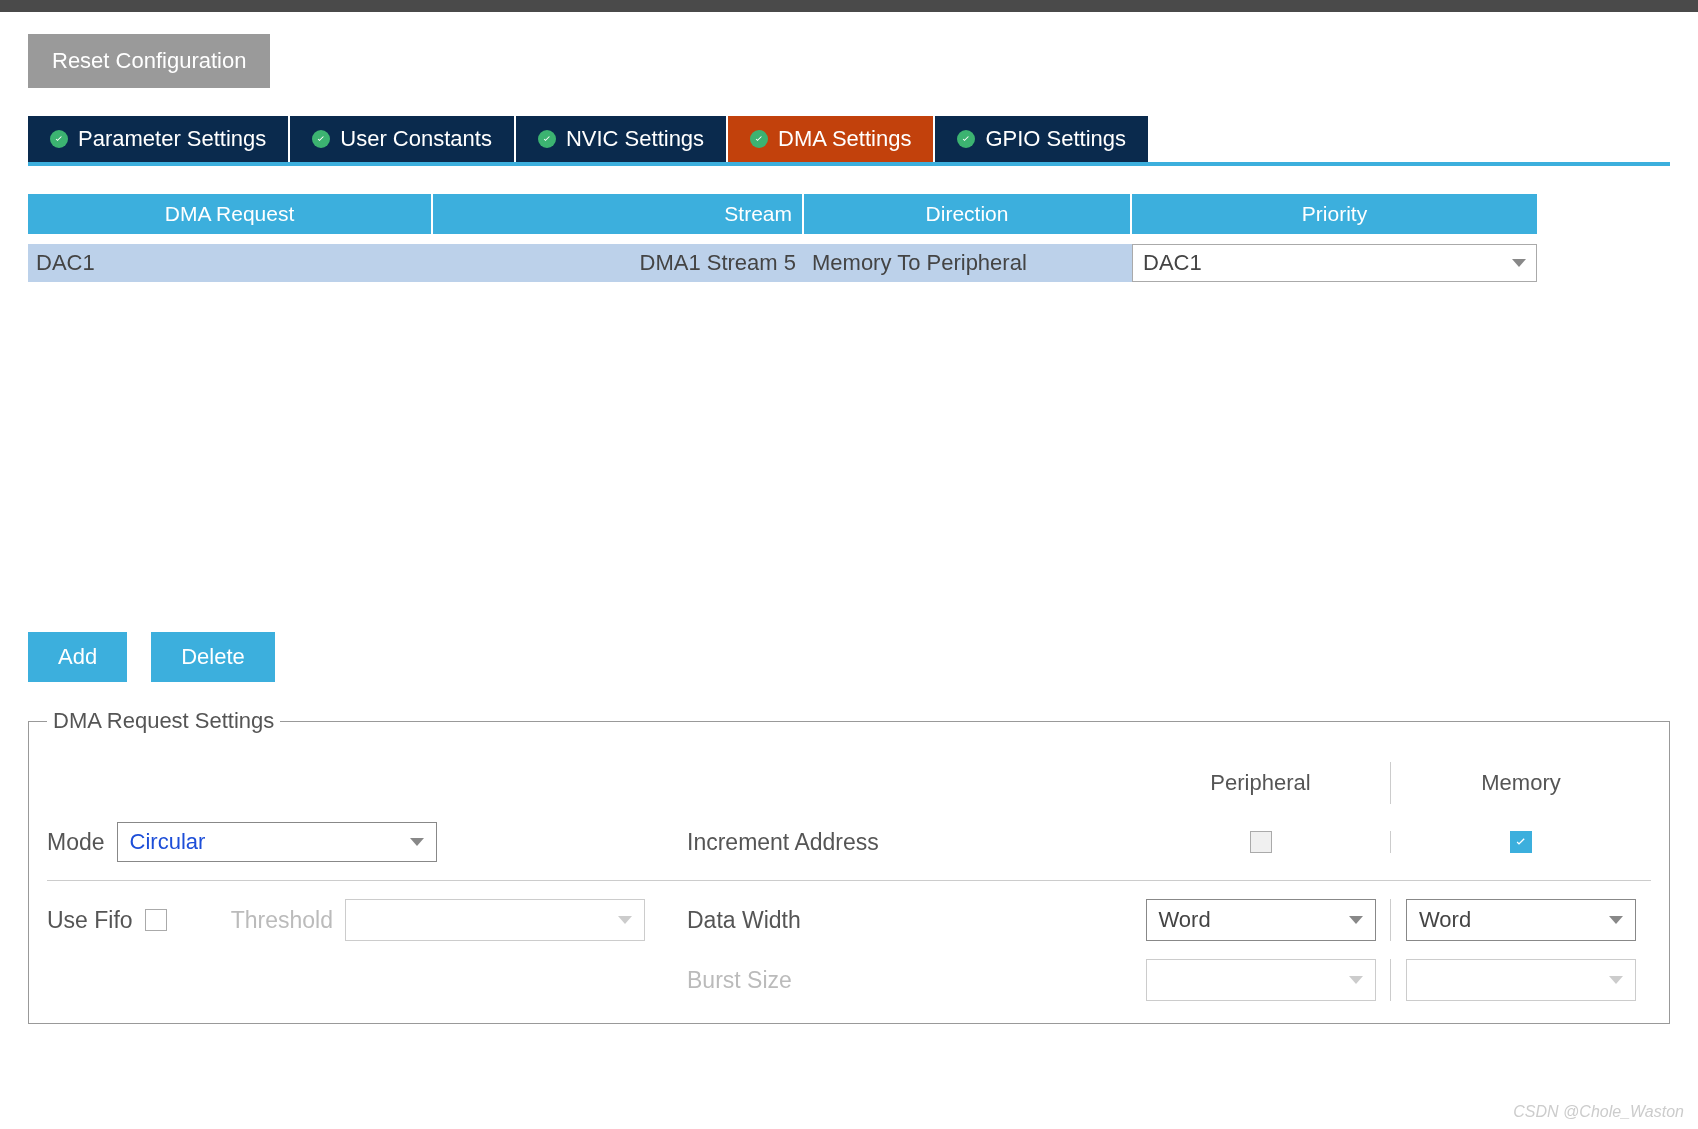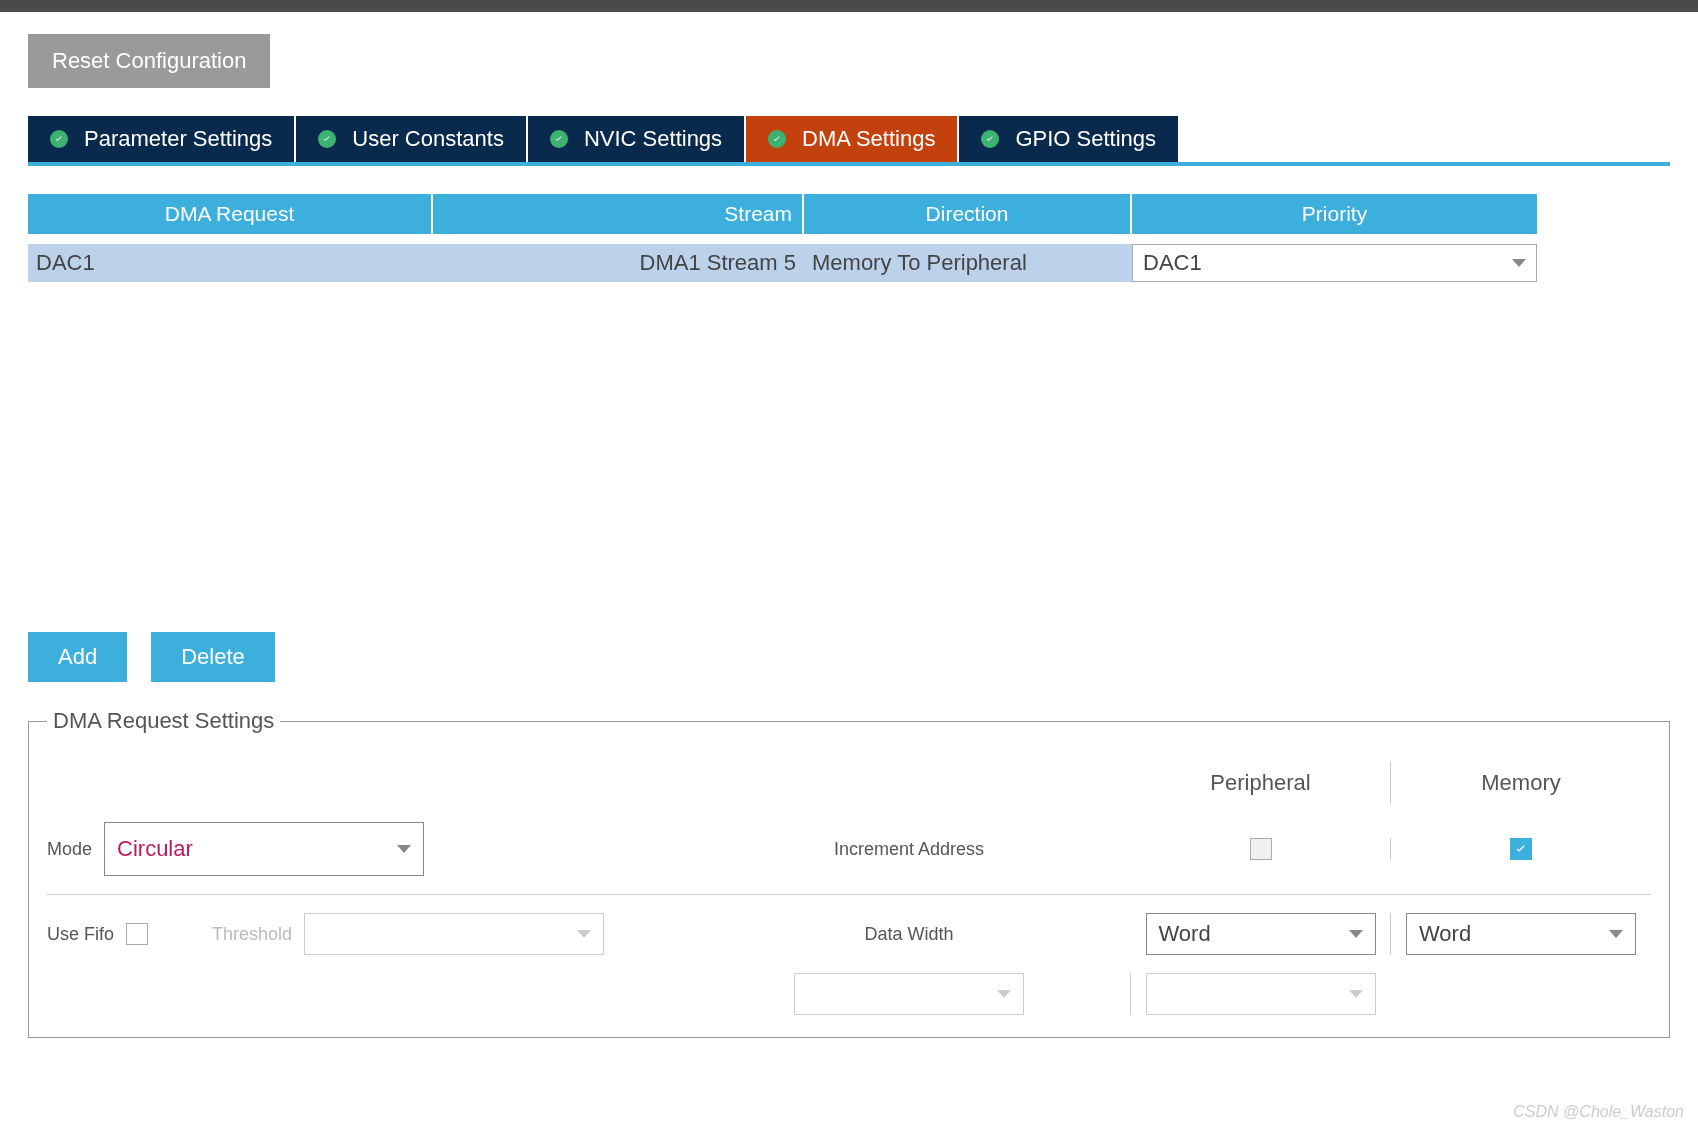--- a/index.html
+++ b/index.html
@@ -1,21 +1,21 @@
 <!DOCTYPE html>
 <html><head>
 <meta charset="utf-8">
 <style>
   * { box-sizing: border-box; margin: 0; padding: 0; font-family: Arial, Helvetica, sans-serif; }
   body { background: #fff; width: 1698px; height: 1129px; position: relative; }
   .top-bar { height: 12px; background: #4a4a4a; }
   .content { padding: 0 28px; }
   .reset-btn { margin-top: 22px; background: #9a9a9a; color: #fff; border: none; padding: 14px 24px; font-size: 22px; cursor: pointer; }
   .tabs { display: flex; margin-top: 28px; border-bottom: 4px solid #3cafdd; }
-  .tab { background: #0a2a4d; color: #fff; padding: 10px 22px; font-size: 22px; display: flex; align-items: center; gap: 16px; cursor: pointer; border-right: 2px solid #fff; }
+  .tab { background: #0a2a4d; color: #fff; padding: 10px 22px; font-size: 22px; display: flex; align-items: center; gap: 10px; cursor: pointer; border-right: 2px solid #fff; }
   .tab.active { background: #c2410c; }
   .check-icon { width: 18px; height: 18px; border-radius: 50%; background: #3cb371; display: inline-flex; align-items: center; justify-content: center; }
   .check-icon svg { width: 12px; height: 12px; }
   .table-area { margin-top: 28px; }
   .thead { display: flex; }
   .th { background: #3cafdd; color: #fff; font-size: 21px; padding: 8px 10px; text-align: center; border-right: 2px solid #fff; }
   .th:last-child { border-right: none; }
   .col1 { width: 405px; }
   .col2 { width: 371px; text-align: right; }
   .col3 { width: 328px; }
@@ -26,24 +26,24 @@
   .priority-cell { padding: 0; }
   .select-ctl { width: 100%; height: 38px; border: 1px solid #aaa; background: #fff; display: flex; align-items: center; justify-content: space-between; padding: 0 10px; font-size: 22px; color: #444; cursor: pointer; }
   .chevron { width: 0; height: 0; border-left: 7px solid transparent; border-right: 7px solid transparent; border-top: 8px solid #888; }
   .chevron.light { border-top-color: #ccc; }
   .action-row { display: flex; gap: 24px; margin-top: 350px; }
   .action-btn { background: #3cafdd; color: #fff; border: none; padding: 12px 30px; font-size: 22px; cursor: pointer; }
   fieldset.settings { border: 1px solid #999; margin-top: 26px; padding: 28px 18px 22px 18px; }
   fieldset.settings legend { font-size: 22px; color: #555; padding: 0 6px; }
   .settings-grid { display: grid; grid-template-columns: 640px 1fr 260px 260px; row-gap: 18px; align-items: center; }
   .header-cell { font-size: 22px; color: #555; text-align: center; padding: 8px 0; }
-  .label { font-size: 18px; color: #555; text-align: center; }
+  .label { font-size: 23px; color: #555; }
   .label.disabled { color: #bbb; }
   .mode-row { display: flex; align-items: center; gap: 12px; }
-  .mode-select { width: 320px; height: 54px; border: 1px solid #888; display: flex; align-items: center; justify-content: space-between; padding: 0 12px; font-size: 22px; color: #be185d; cursor: pointer; }
+  .mode-select { width: 320px; height: 40px; border: 1px solid #888; display: flex; align-items: center; justify-content: space-between; padding: 0 12px; font-size: 22px; color: #1d4ed8; cursor: pointer; }
   .checkbox { width: 22px; height: 22px; border: 1px solid #aaa; display: inline-flex; align-items: center; justify-content: center; background: #fff; cursor: pointer; }
   .checkbox.disabled { background: #f0f0f0; cursor: default; }
   .checkbox.checked { background: #3cafdd; border-color: #3cafdd; }
   .checkbox.checked svg { width: 16px; height: 16px; }
   .divider { grid-column: 1 / -1; height: 1px; background: #ccc; }
   .fifo-row { display: flex; align-items: center; gap: 12px; }
   .thresh-select { width: 300px; height: 42px; border: 1px solid #ccc; display: flex; align-items: center; justify-content: flex-end; padding: 0 12px; cursor: default; }
   .dw-select { width: 230px; height: 42px; border: 1px solid #888; display: flex; align-items: center; justify-content: space-between; padding: 0 12px; font-size: 22px; color: #444; cursor: pointer; }
   .dw-select.disabled { border-color: #ccc; color: #ccc; cursor: default; }
   .cell-center { display: flex; justify-content: center; }
@@ -174,20 +174,21 @@
         </div>
       </div>
       <div class="cell-center">
         <div class="dw-select">
           <span>Word</span>
           <span class="chevron"></span>
         </div>
       </div>
 
       <div></div>
+      <div class="label disabled">Burst Size</div>
       <div class="cell-center right-border">
         <div class="dw-select disabled">
           <span></span>
           <span class="chevron light"></span>
         </div>
       </div>
       <div class="cell-center">
         <div class="dw-select disabled">
           <span></span>
           <span class="chevron light"></span>

